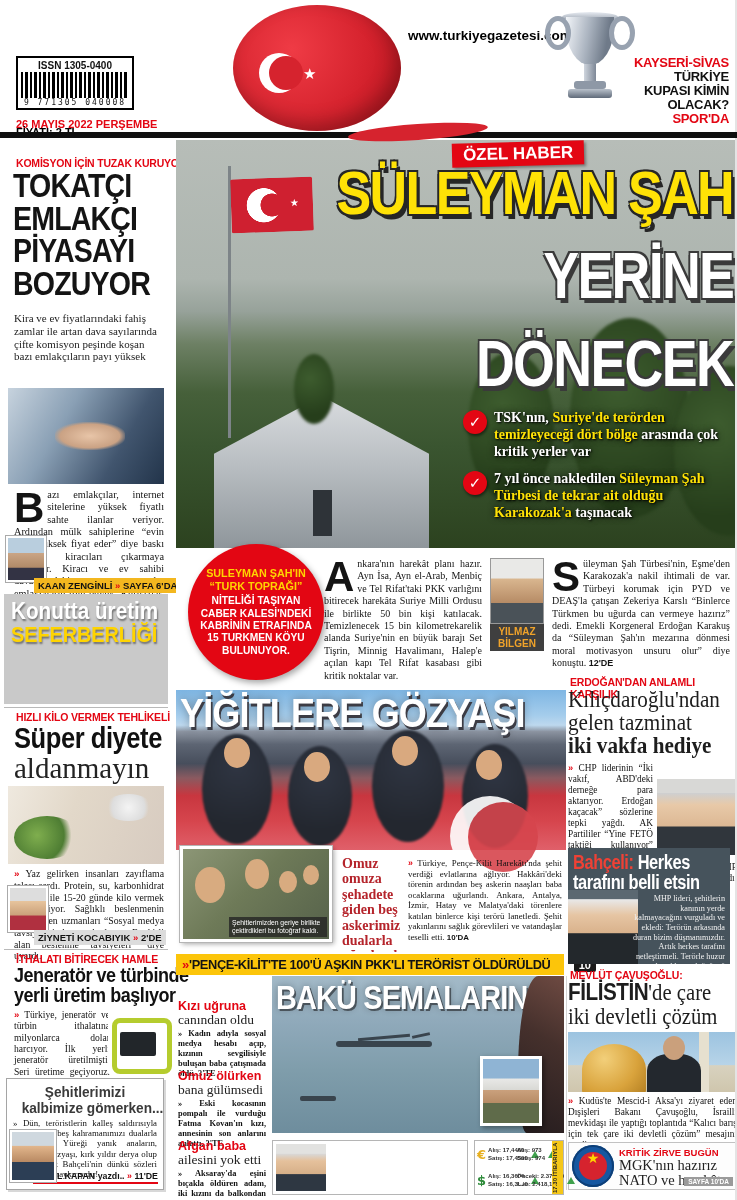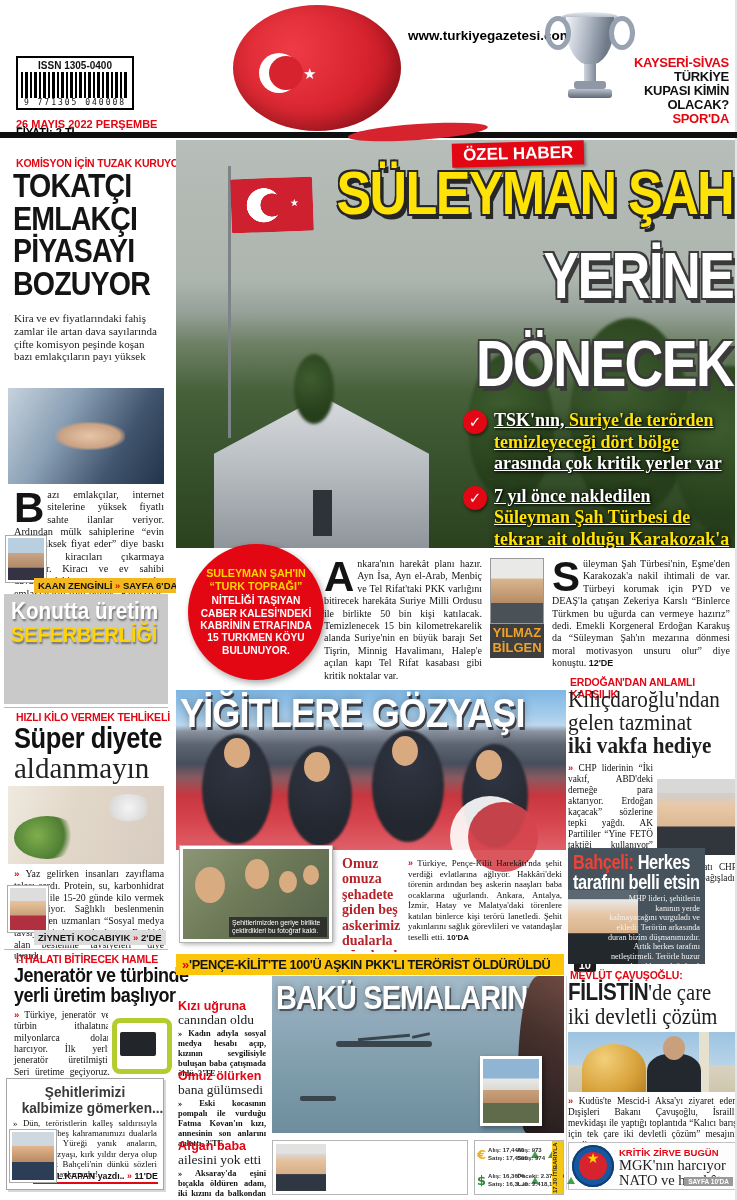--- a/index.html
+++ b/index.html
@@ -124,37 +124,37 @@
   .mh-yellow{right:4px;top:22px;font-size:62px;color:#ffe206;
      text-shadow:-2px -2px 0 #262626,2px -2px 0 #262626,-2px 2px 0 #262626,4px 5px 0 #262626;}
   .mh-w1{right:4px;top:104px;font-size:64px;color:#fff;
      text-shadow:-2px -2px 0 #3a3a3a,2px -2px 0 #3a3a3a,-2px 2px 0 #3a3a3a,4px 5px 0 #3a3a3a;}
   .mh-w2{right:4px;top:192px;font-size:64px;color:#fff;
      text-shadow:-2px -2px 0 #3a3a3a,2px -2px 0 #3a3a3a,-2px 2px 0 #3a3a3a,4px 5px 0 #3a3a3a;}
   .bullets{right:6px;top:270px;width:268px;}
   .bullet{display:flex;gap:7px;margin-bottom:11px;align-items:flex-start;}
   .chk{flex:0 0 24px;width:24px;height:24px;border-radius:50%;background:#e30613;color:#fff;text-align:center;
      line-height:24px;font-size:15px;font-family:"DejaVu Sans",sans-serif;font-weight:bold;box-shadow:1px 2px 3px rgba(0,0,0,.5);}
-  .btxt{font-weight:bold;font-size:18px;line-height:1.2;color:#fff;
-     text-shadow:1px 1px 2px #000,0 0 7px rgba(0,0,0,.85);text-decoration:underline;}
+  .btxt{font-weight:bold;font-size:14px;line-height:1.2;color:#fff;
+     text-shadow:1px 1px 2px #000,0 0 7px rgba(0,0,0,.85);}
   .btxt .y{color:#ffe206;}
   .red-circle{left:188px;top:544px;width:136px;height:136px;border-radius:50%;background:#e30613;z-index:6;
      display:flex;flex-direction:column;justify-content:center;text-align:center;box-sizing:border-box;padding:10px 12px;
      box-shadow:2px 3px 6px rgba(0,0,0,.35);}
   .rc-y{color:#ffd400;font-family:"Liberation Sans",sans-serif;font-weight:900;font-size:10.8px;line-height:1.22;}
   .rc-w{color:#fff;font-family:"Liberation Sans",sans-serif;font-weight:900;font-size:10.2px;line-height:1.22;margin-top:2px;}
   
   .article-strip{left:176px;top:548px;width:561px;height:142px;background:#fff;}
   .art{font-size:10px;line-height:1.24;color:#141414;}
   .a1{left:148px;top:10px;width:158px;}
   .author-box{left:314px;top:10px;width:54px;}
   .author-photo{width:54px;height:66px;border:1px solid #999;box-sizing:border-box;
      background:linear-gradient(#e9e9e7 0%,#e9e9e7 30%,#d9b68f 31%,#b78c66 68%,#4a5258 69%);}
   .author-name{background:#3f3f3f;color:#f0a32a;font-family:"Liberation Sans",sans-serif;font-weight:bold;
-     font-size:13px;text-align:center;line-height:1.15;padding:2px 0;}
+     font-size:10px;text-align:center;line-height:1.15;padding:2px 0;}
   .a2{left:376px;top:10px;width:178px;}
   
   .yigit{left:176px;top:690px;width:390px;height:262px;background:#fff;overflow:hidden;}
   .yg-photo{left:0;top:0;width:390px;height:160px;
      background:linear-gradient(180deg,#7fb6e3 0%,#a5cdec 16%,#bdd8ee 22%,#8b93a0 26%,#5d6573 34%,#474e5c 46%,#8a5a60 55%,#c8363f 66%,#d6454d 82%,#e0606a 100%);}
   .fig{position:absolute;border-radius:50%;filter:blur(1px);background:radial-gradient(circle at 50% 30%,#2f3542 0%,#23272f 70%);}
   .fg1{left:26px;top:44px;width:70px;height:110px;}
   .fg2{left:112px;top:56px;width:64px;height:100px;}
   .fg3{left:196px;top:40px;width:72px;height:112px;}
   .fg4{left:286px;top:54px;width:66px;height:104px;}
@@ -183,21 +183,21 @@
   .pence-badge{margin-left:4px;background:#1a1a1a;color:#fff;font-family:"Liberation Sans",sans-serif;
      font-weight:900;font-size:11px;padding:1px 5px;border-radius:2px;}
   
   .taz-kicker{left:570px;top:676px;}
   .taz-h{left:568px;top:688px;font-size:23px;line-height:1;color:#1d1d1d;white-space:nowrap;
      transform:scaleX(.92);transform-origin:0 0;}
   .taz-h .b{font-weight:bold;}
   .taz-body{left:568px;top:763px;width:169px;font-size:9.3px;line-height:1.18;}
   .taz-photo{float:right;width:80px;height:76px;margin:16px 0 0 4px;
      background:linear-gradient(#d8d8d6 0%,#d8d8d6 18%,#cfcfcf 19%,#e8c9a8 34%,#dcb894 62%,#30363c 63%);}
-  .bah-box{left:568px;top:848px;width:137px;height:116px;background:#46535c;box-sizing:border-box;padding:4px 5px;overflow:hidden;}
+  .bah-box{left:568px;top:848px;width:162px;height:116px;background:#46535c;box-sizing:border-box;padding:4px 5px;overflow:hidden;}
   .bah-h{font-family:"Liberation Sans",sans-serif;font-weight:900;font-size:20px;line-height:1.02;color:#fff;
      transform:scaleX(.82);transform-origin:0 0;white-space:nowrap;letter-spacing:-0.5px;}
   .bah-h .r{color:#ef4135;}
   .bah-photo{position:absolute;left:0;bottom:0;width:70px;height:74px;
      background:linear-gradient(#5b6871 0%,#5b6871 12%,#e8e8e8 13%,#e6c5a3 34%,#d9b28c 58%,#23282c 59%);}
   .bah-body{position:absolute;right:5px;top:46px;width:94px;font-size:8.2px;line-height:1.18;color:#f0f0f0;text-align:right;}
   .fil-kicker{left:570px;top:969px;}
   .fil-h{left:568px;top:981px;font-size:23px;line-height:1.04;color:#1d1d1d;white-space:nowrap;
      transform:scaleX(.9);transform-origin:0 0;}
   .fil-h .b{font-weight:900;font-family:"Liberation Sans",sans-serif;letter-spacing:-0.5px;}
@@ -498,21 +498,21 @@
     <b class="pg">10'DA</b>
   </div>
 
   <div class="abs mgk-box">
     <div class="mgk-logo">
       <div class="mgk-inner"></div>
       <div class="mgk-star">★</div>
     </div>
     <div class="mgk-right">
       <div class="mgk-kicker">KRİTİK ZİRVE BUGÜN</div>
-      <div class="mgk-line">MGK'nın harcıyor</div>
+      <div class="mgk-line">MGK'nın hazırız</div>
       <div class="mgk-line">NATO ve harekât</div>
       <div class="mgk-page">SAYFA 10'DA</div>
     </div>
   </div>
 
   <div class="abs brief" style="top:982px;">
     <div class="br-h1">Kızı uğruna</div>
     <div class="br-h2">canından oldu</div>
     <div class="br-body">» Kadın adıyla sosyal medya hesabı açıp, kızının sevgilisiyle buluşan baba çatışmada öldü. 3'TE</div>
   </div>

